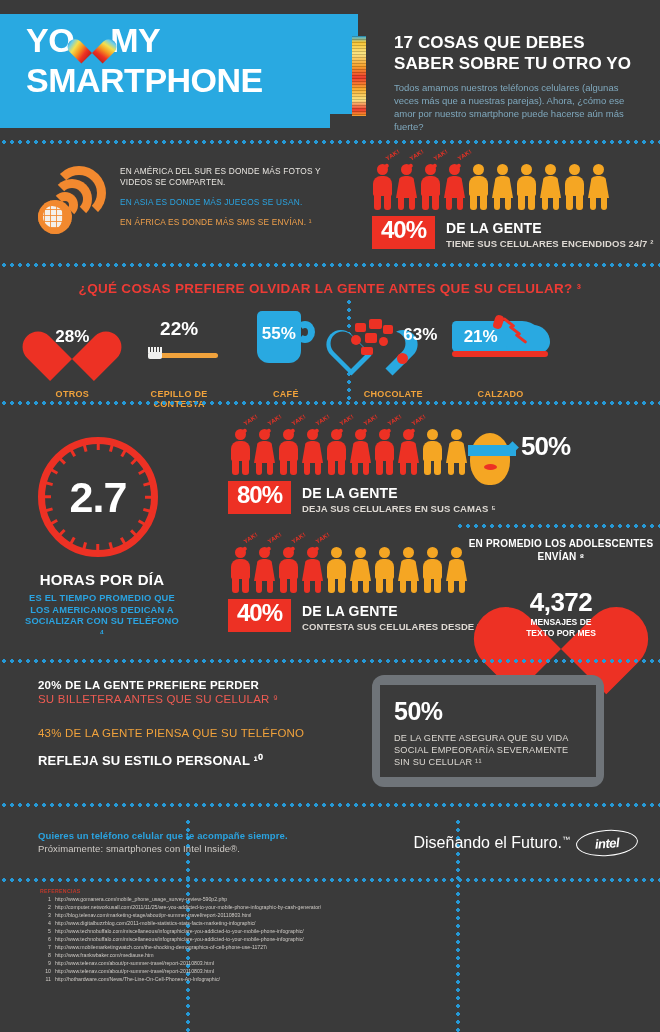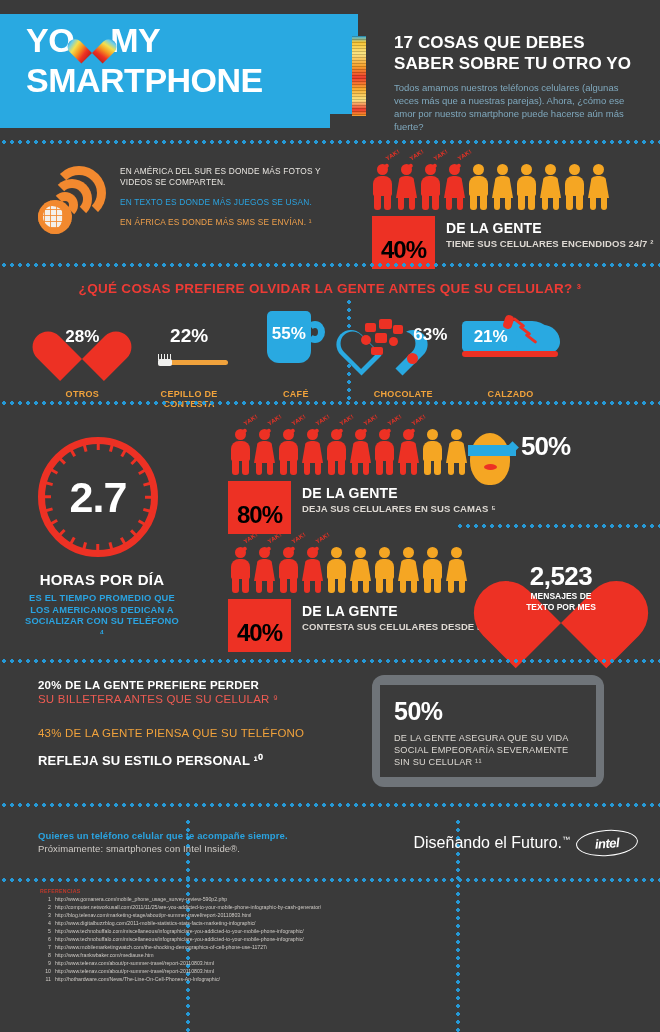--- a/index.html
+++ b/index.html
@@ -110,34 +110,34 @@
     position:absolute; left: 13px; top:-12px;
     color:#ed3124; font-size:6px; font-weight:bold; transform: rotate(-32deg);
     white-space:nowrap; letter-spacing:.3px;
   }
   .yak::before{
     content:""; position:absolute; left:-5px; top:7px; width:4px; height:4px;
     border-radius:50%; background:#ed3124;
   }
 
   .pct-badge {
-    background:#ed3124; color:#000000; font-weight:bold; display:inline-block;
-    padding: 20px 9px 5px 9px; letter-spacing:-1px;
+    background:#ed3124; color:#ffffff; font-weight:bold; display:inline-block;
+    padding: 0 9px 5px 9px; letter-spacing:-1px;
   }
   .stat-line { display:flex; align-items:flex-start; gap:11px; }
   .stat-main { color:#fff; font-weight:bold; font-size:14px; line-height:16px; letter-spacing:.2px;}
   .stat-sub  { color:#ded9d3; font-weight:bold; font-size:9.5px; line-height:11.5px; letter-spacing:.1px; margin-top:2px;}
 
   
   .sec3 { position:absolute; left:0; top:271px; width:660px; height:130px; }
   .sec3 h2 {
     text-align:center; color:#ed3b35; font-size:13.5px; font-weight:bold;
     letter-spacing:.3px; padding-top:10px;
   }
-  .olv-row { position:absolute; top:40px; left:16px; width:548px; display:flex;padding-left:13px; }
+  .olv-row { position:absolute; top:40px; left:6px; width:548px; display:flex;padding-left:13px; }
   .olv { flex:1; position:relative; text-align:center; }
   .olv-label { position:absolute; left:0; right:0; top:78px; color:#f0a23c; font-size:9px; font-weight:bold; letter-spacing:.3px;}
   .heart-shape { position:relative; width:62px; height:56px; margin:0 auto; }
   .heart-shape::before, .heart-shape::after {
     content:""; position:absolute; top:0; width:31px; height:48px; border-radius:31px 31px 0 0; background:#ed3124;
   }
   .heart-shape::before{ left:31px; transform:rotate(45deg); transform-origin:0 100%; }
   .heart-shape::after { left:0;   transform:rotate(-45deg); transform-origin:100% 100%; }
   .heart-num { position:absolute; z-index:3; left:0; right:0; top:15px; color:#fff; font-weight:bold; font-size:17px;}
 
@@ -257,21 +257,21 @@
       <div class="wifi-arc arc2"></div>
       <div class="wifi-arc arc3"></div>
       <div class="globe">
         <div class="globe-land"></div>
         <div class="globe-grid"></div>
       </div>
     </div>
 
     <div class="facts">
       <div class="fact f-white">EN AMÉRICA DEL SUR ES DONDE MÁS FOTOS Y VIDEOS SE COMPARTEN.</div>
-      <div class="fact f-blue">EN TEXTO ES DONDE MÁS JUEGOS SE USAN.</div>
+      <div class="fact f-blue">EN ASIA ES DONDE MÁS JUEGOS SE USAN.</div>
       <div class="fact f-orange">EN ÁFRICA ES DONDE MÁS SMS SE ENVÍAN. ¹</div>
     </div>
 
     <div class="vdots" style="left:347px; top:150px; height:106px;"></div>
 
     <div class="people-row" id="row-247" style="left:372px; top:16px;">
         <div class="fig red">
           <div class="head"></div>
           <div class="body"></div>
           <div class="legL"></div>
@@ -355,21 +355,21 @@
 
     <div class="olv-row">
 
       <div class="olv">
         <div class="heart-shape"></div>
         <div class="heart-num" style="top:16px;">28%</div>
         <div class="olv-label">OTROS</div>
       </div>
 
       <div class="olv">
-        <div class="tb-num" style="margin-top:14px;">22%</div>
+        <div class="tb-num" style="margin-top:7px;">22%</div>
         <div class="toothbrush">
           <div class="tb-handle"></div>
             <div class="tb-head"></div>
             <div class="tb-bristles"></div>
         </div>
         <div class="olv-label">CEPILLO DE CONTESTA</div>
       </div>
 
       <div class="olv">
         <div class="mug">
@@ -621,24 +621,25 @@
         <div style="position:absolute; left:16px; top:33px; width:13px; height:6px; background:#ed3124; border-radius:50%;"></div>
       </div>
       <div style="padding-top:0px;">
         <div style="color:#fff; font-weight:bold; font-size:26px; letter-spacing:-1px;">50%</div>
       </div>
     </div>
 
     <div class="hdots" style="top:115px; left:456px; width:204px;"></div>
 
     <div style="position:absolute; left:466px; top:128px; width:190px; text-align:center;">
+      <div style="color:#fff; font-weight:bold; font-size:10px; line-height:13px; letter-spacing:.2px;">EN PROMEDIO LOS ADOLESCENTES ENVÍAN ⁸</div>
       <div style="position:relative; width:128px; height:104px; margin:8px auto 0;">
         <div style="position:absolute; left:0; top:0; width:64px; height:78px; border-radius:64px 64px 0 0; background:#ed3124; transform:rotate(-45deg); transform-origin:100% 100%;"></div>
         <div style="position:absolute; left:64px; top:0; width:64px; height:78px; border-radius:64px 64px 0 0; background:#ed3124; transform:rotate(45deg); transform-origin:0 100%;"></div>
-        <div style="position:absolute; z-index:3; left:0; right:0; top:16px; color:#fff; font-weight:bold; font-size:26px; letter-spacing:-.5px;">2,523</div>
+        <div style="position:absolute; z-index:3; left:0; right:0; top:16px; color:#fff; font-weight:bold; font-size:26px; letter-spacing:-.5px;">4,372</div>
         <div style="position:absolute; z-index:3; left:22px; right:22px; top:46px; color:#fff; font-weight:bold; font-size:8.5px; line-height:11px;">MENSAJES DE TEXTO POR MES</div>
       </div>
     </div>
   </div>
 
   <div class="hdots" style="top:659px"></div>
 
   <div class="sec5">
     <div style="position:absolute; left:38px; top:16px; width:300px;">
       <div class="b-line1">20% DE LA GENTE PREFIERE PERDER</div>

